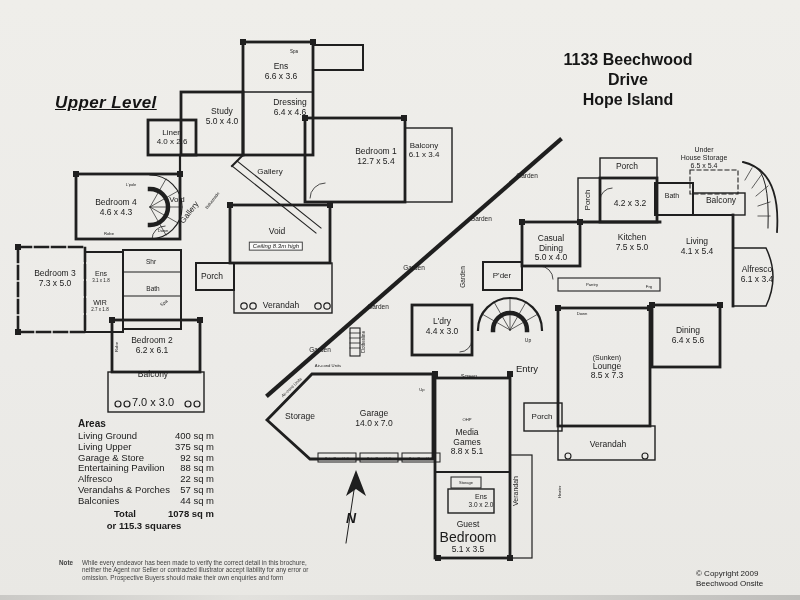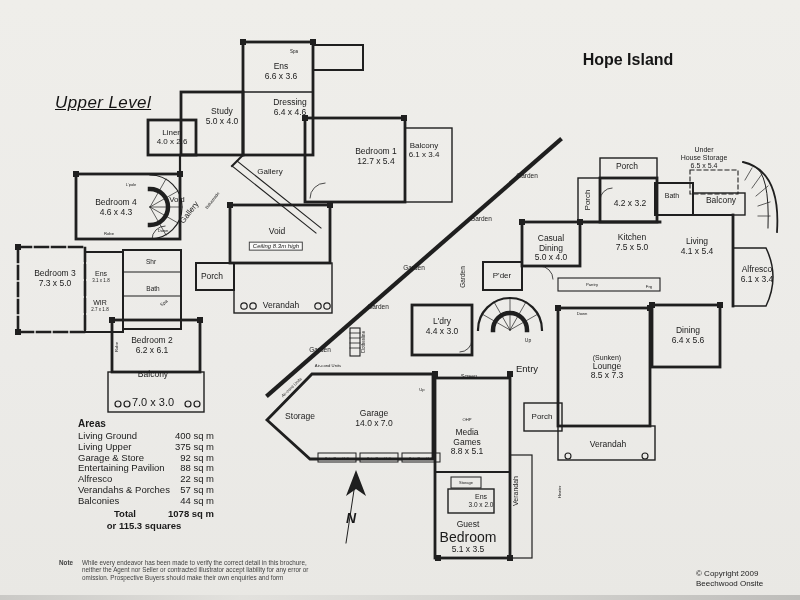--- a/index.html
+++ b/index.html
@@ -5,21 +5,21 @@
   html,body{margin:0;padding:0;background:#d8d8d6;}
   #page{
     position:relative;width:800px;height:600px;overflow:hidden;
     background:#edecE9;background:linear-gradient(180deg,#efeeea 0%,#ecebe8 60%,#e9e8e4 100%);
     font-family:"Liberation Sans",sans-serif;color:#1a1a1a;
   }
   svg.lines{position:absolute;left:0;top:0;}
   .rlabel{position:absolute;text-align:center;line-height:1.08;white-space:nowrap;color:#1b1b1b;}
   .rlabel div{line-height:1.12;}
   .boxed{border:1px solid #444;padding:0 3px;font-style:italic;background:rgba(255,255,255,.65);}
-  .level-heading{position:absolute;font-size:17px;font-weight:normal;font-style:italic;
+  .level-heading{position:absolute;font-size:17px;font-weight:bold;font-style:italic;
     text-decoration:underline;color:#141414;letter-spacing:.4px;}
   .plan-title{position:absolute;left:628px;top:50px;transform:translateX(-50%);
     text-align:center;font-weight:bold;font-size:16px;line-height:20px;color:#161616;}
   .areas{position:absolute;left:78px;top:418px;width:136px;font-size:9.5px;}
   .areas-heading{font-weight:bold;font-size:10px;margin-bottom:2px;}
   .arow{display:flex;justify-content:space-between;line-height:10.8px;}
   .avalue{white-space:nowrap;}
   .atotal{display:flex;justify-content:space-between;font-weight:bold;line-height:12px;
     padding-left:36px;margin-top:1px;}
   .aalt{font-weight:bold;text-align:center;line-height:11px;padding-right:4px;}
@@ -180,20 +180,21 @@
       </g>
 
       <g>
         <line x1="346" y1="543" x2="356" y2="477" stroke-width="1"></line>
         <polygon points="356,470 346,496 356,489 366,496" fill="#1f1f1f" stroke="none"></polygon>
       </g>
     </g>
   </svg>
 
   <div class="plan-title">
+    <div>1133 Beechwood Drive</div>
     <div>Hope Island</div>
   </div>
 
   <div class="level-heading" style="left:55px;top:93px;">Upper Level</div>
 
   <div class="compass-n">N</div>
 
   <div class="areas">
     <div class="areas-heading">Areas</div>
     <div>

